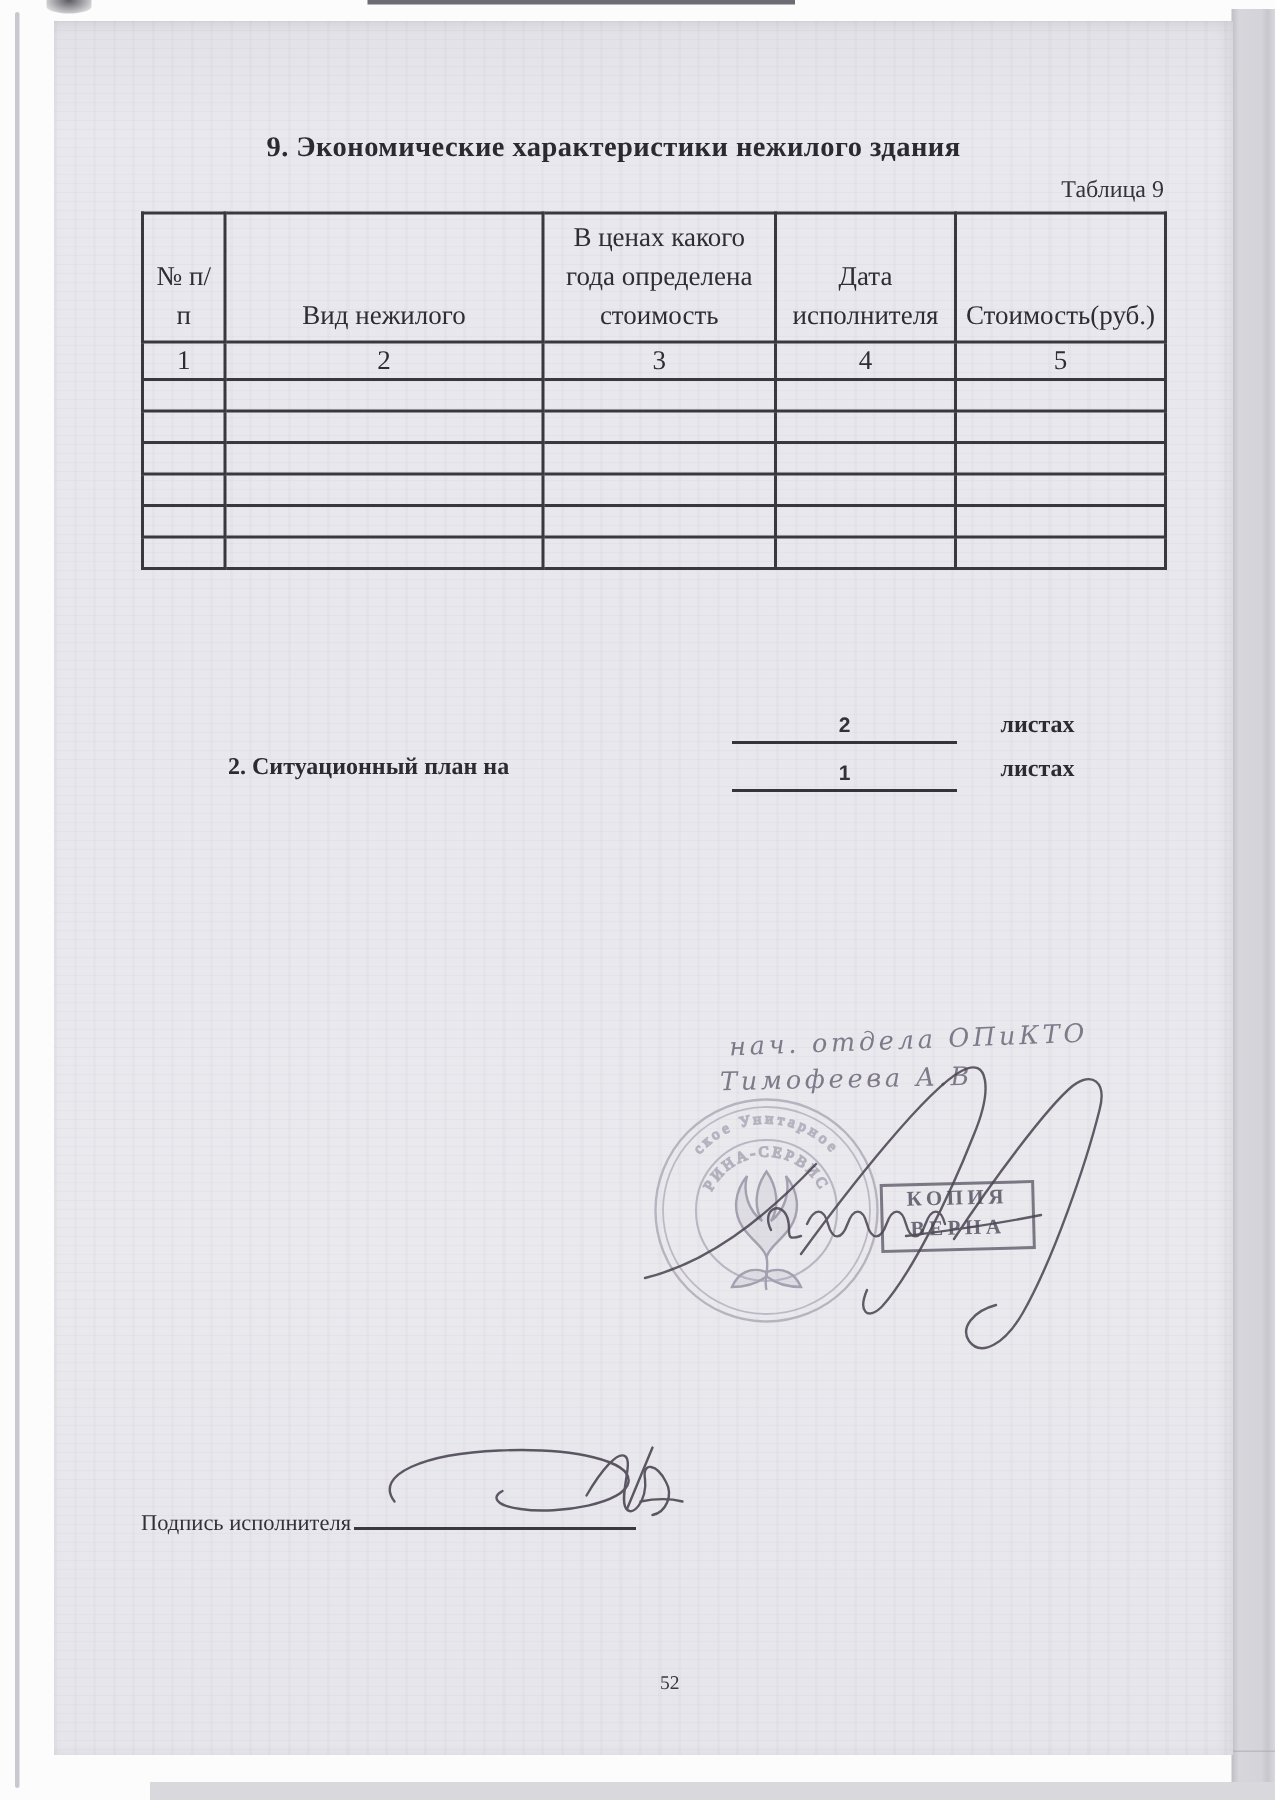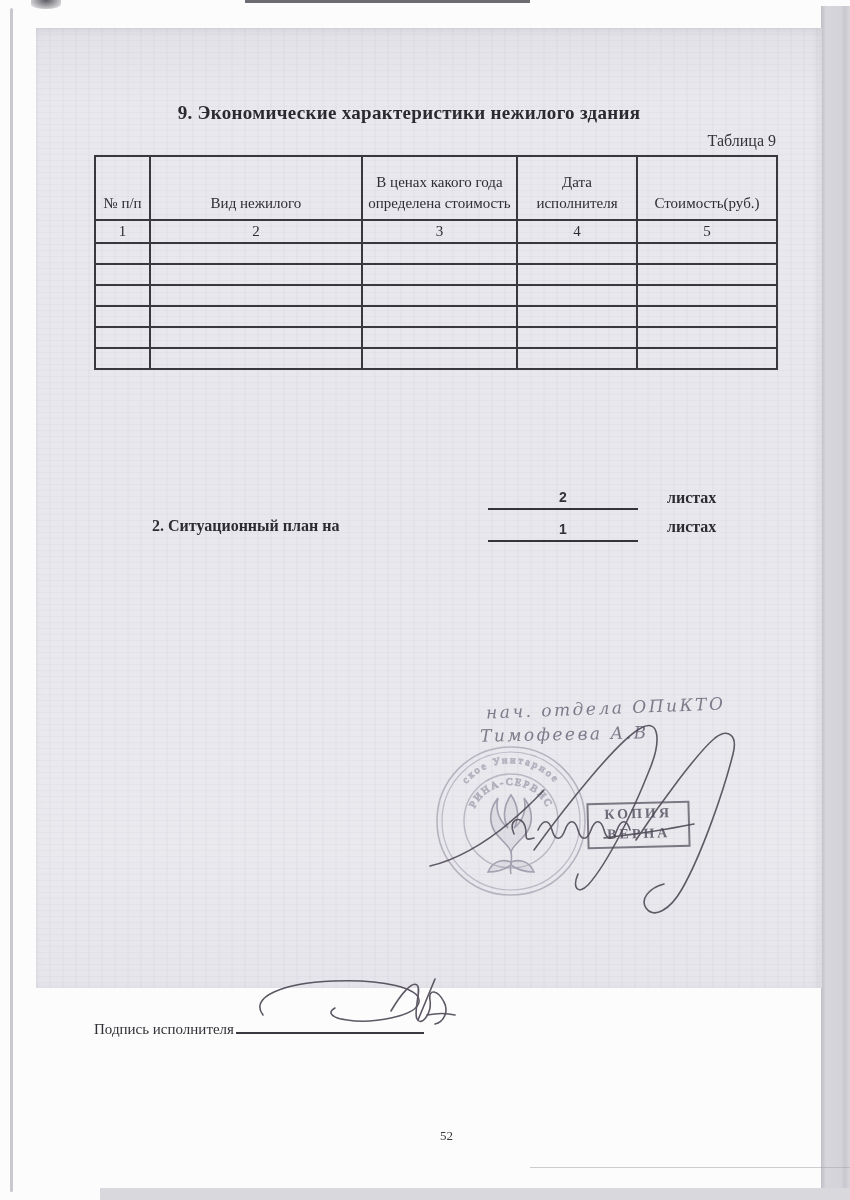--- a/index.html
+++ b/index.html
@@ -19,38 +19,38 @@
   .top-smudge{position:absolute;left:31px;top:0;width:30px;height:9px;border-radius:0 0 60% 60%;
     background:radial-gradient(ellipse at 50% 0,#5a5960 0%,rgba(90,89,96,.4) 60%,transparent 100%);}
   .bottom-strip{position:absolute;left:100px;top:1188px;width:750px;height:12px;background:#d9d8dd;}
   .speck{position:absolute;width:9px;height:4px;background:#9a98a2;opacity:.6;border-radius:2px;}
   .speck.s1{left:54px;top:220px;transform:rotate(28deg);}
   .speck.s2{left:58px;top:262px;transform:rotate(-18deg);width:7px;}
   .faint-line{position:absolute;left:530px;top:1167px;width:320px;height:1px;background:#a6a5ad;opacity:.55;}
 
   
   .page{
-    position:absolute;left:36px;top:28px;width:786px;height:960px;
+    position:absolute;left:36px;top:14px;width:786px;height:1156px;
     background-image:
       repeating-linear-gradient(180deg, rgba(118,116,130,.045) 0 1px, transparent 1px 6px),
       repeating-linear-gradient(90deg, rgba(118,116,130,.035) 0 2px, transparent 2px 13px),
       linear-gradient(180deg,#e2e1e7 0,#e9e8ee 75px,#e8e7ed 420px,#eae9ee 820px,#e6e5eb 100%);
     background-color:#e8e7ec;
     box-shadow:inset -5px 0 10px rgba(0,0,0,.045), inset 0 4px 8px rgba(0,0,0,.03);
   }
 
   .doc-title{position:absolute;left:0;right:40px;top:74px;text-align:center;
     font-size:19px;font-weight:bold;letter-spacing:.3px;color:#2b2a30;}
   .table-label{position:absolute;right:46px;top:104px;font-size:16px;color:#343338;}
 
   
   table.econ{position:absolute;left:58px;top:127px;width:682px;border-collapse:collapse;
     table-layout:fixed;}
   table.econ th,table.econ td{border:2px solid #39383f;font-weight:normal;
-    font-size:15px;color:#2e2d33;padding:2px 4px 4px;text-align:center;}
+    font-size:18px;color:#2e2d33;padding:2px 4px 4px;text-align:center;}
   table.econ th{vertical-align:bottom;line-height:1.45;}
   tr.head-row{height:64px;}
   tr.num-row td{height:19px;padding:1px 4px;}
   tr.empty-row td{height:17px;padding:1px 4px;}
   col.c1{width:55px;} col.c2{width:212px;} col.c3{width:155px;} col.c4{width:120px;} col.c5{width:140px;}
 
   
   .att-text{position:absolute;font-size:16px;font-weight:bold;color:#2c2b31;white-space:nowrap;}
   .att-l1{left:58px;top:461px;}
   .att-l2{left:116px;top:489px;}

